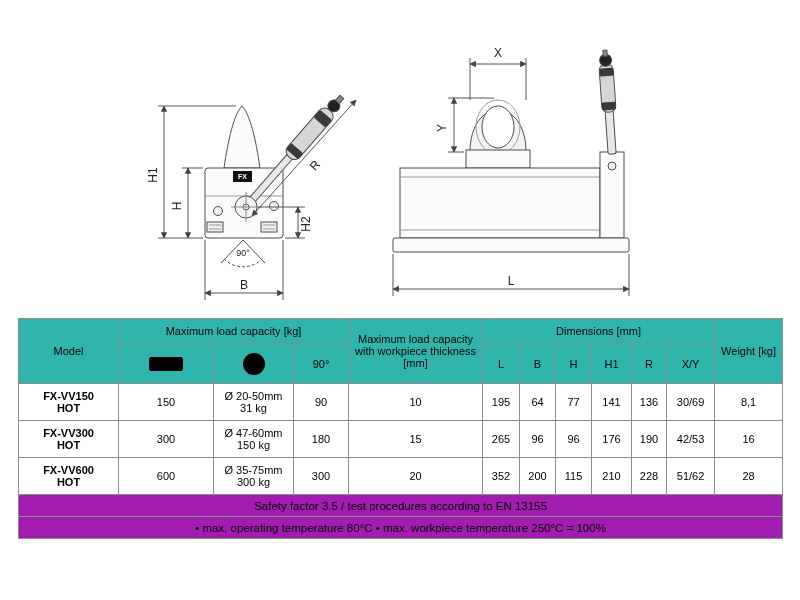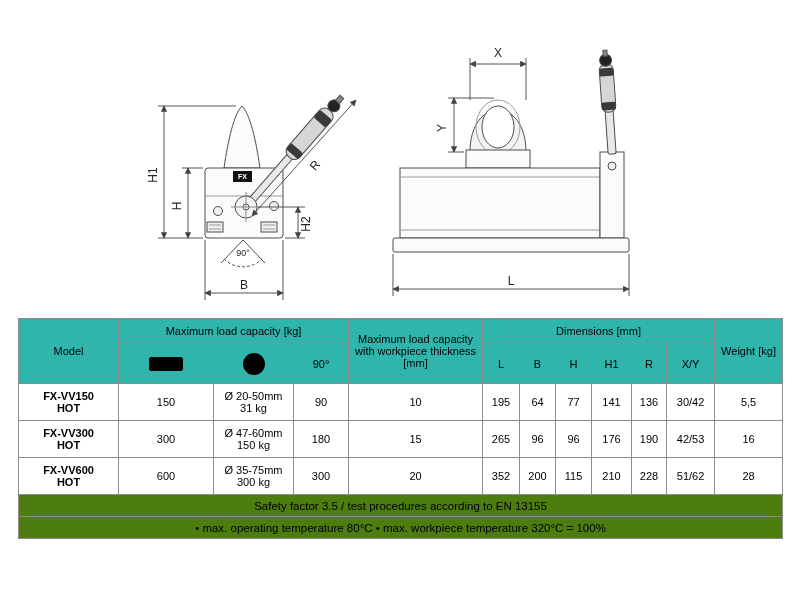--- a/index.html
+++ b/index.html
@@ -23,21 +23,21 @@
   }
   .spec th, .spec td {
     border: 1px solid #8c8c8c; padding: 1px 3px;
     text-align: center; vertical-align: middle;
   }
   .spec thead th { background: #2fb5ab; font-weight: normal; }
   .spec tr.hrow1 th { height: 25px; }
   .spec tr.hrow2 th { height: 40px; }
   .spec tbody tr.data { height: 37px; padding-left: 18px; }
   .spec td.model-cell { font-weight: bold; }
-  .spec tr.foot td { height: 22px; font-size: 11.5px; background: #4d7c0f; }
+  .spec tr.foot td { height: 22px; font-size: 11.5px; background: #a21caf; }
   .flat-icon {
     display: inline-block; width: 34px; height: 14px;
     background: #000; border-radius: 2px; vertical-align: middle;
   }
   .round-icon {
     display: inline-block; width: 22px; height: 22px;
     background: #000; border-radius: 50%; vertical-align: middle;
   }
 </style>
 </head>
@@ -208,22 +208,22 @@
           <div>Ø 20-50mm</div>
           <div>31 kg</div>
         </td>
         <td>90</td>
         <td>10</td>
         <td>195</td>
         <td>64</td>
         <td>77</td>
         <td>141</td>
         <td>136</td>
-        <td>30/42</td>
-        <td>5,5</td>
+        <td>30/69</td>
+        <td>8,1</td>
       </tr>
       <tr class="data">
         <td class="model-cell">
           <div>FX-VV300</div>
           <div>HOT</div>
         </td>
         <td>300</td>
         <td>
           <div>Ø 47-60mm</div>
           <div>150 kg</div>
@@ -255,18 +255,18 @@
         <td>115</td>
         <td>210</td>
         <td>228</td>
         <td>51/62</td>
         <td>28</td>
       </tr>
       <tr class="foot">
         <td colspan="12">Safety factor 3.5 / test procedures according to EN 13155</td>
       </tr>
       <tr class="foot">
-        <td colspan="12">• max. operating temperature 80°C • max. workpiece temperature 320°C = 100%</td>
+        <td colspan="12">• max. operating temperature 80°C • max. workpiece temperature 250°C = 100%</td>
       </tr>
     </tbody>
   </table>
 
 </div>
 
 </body></html>

